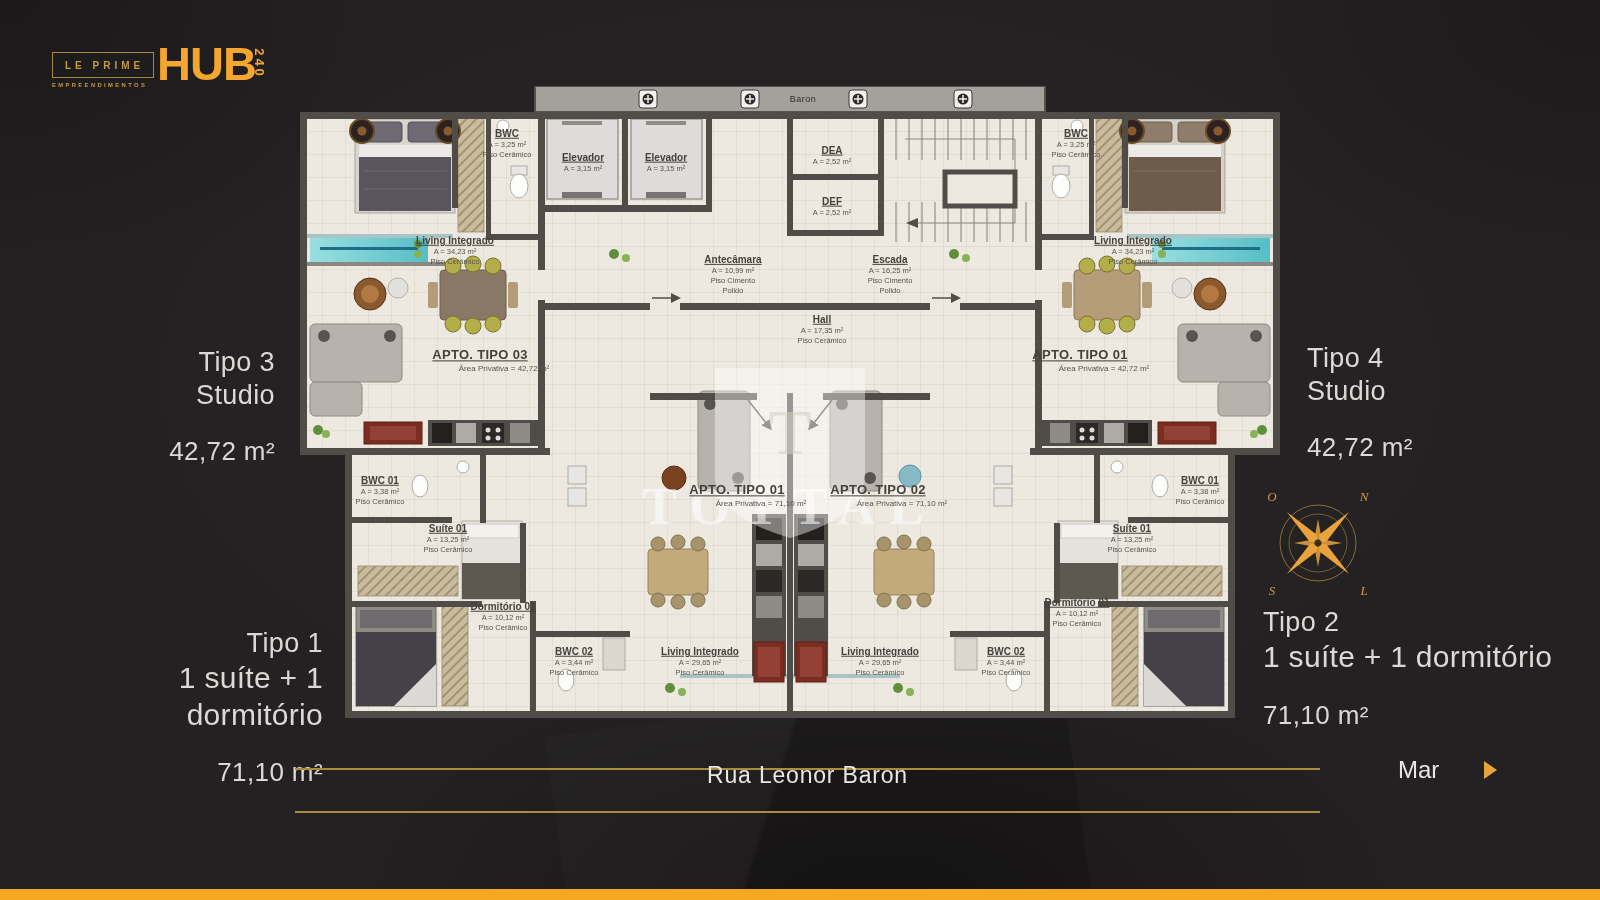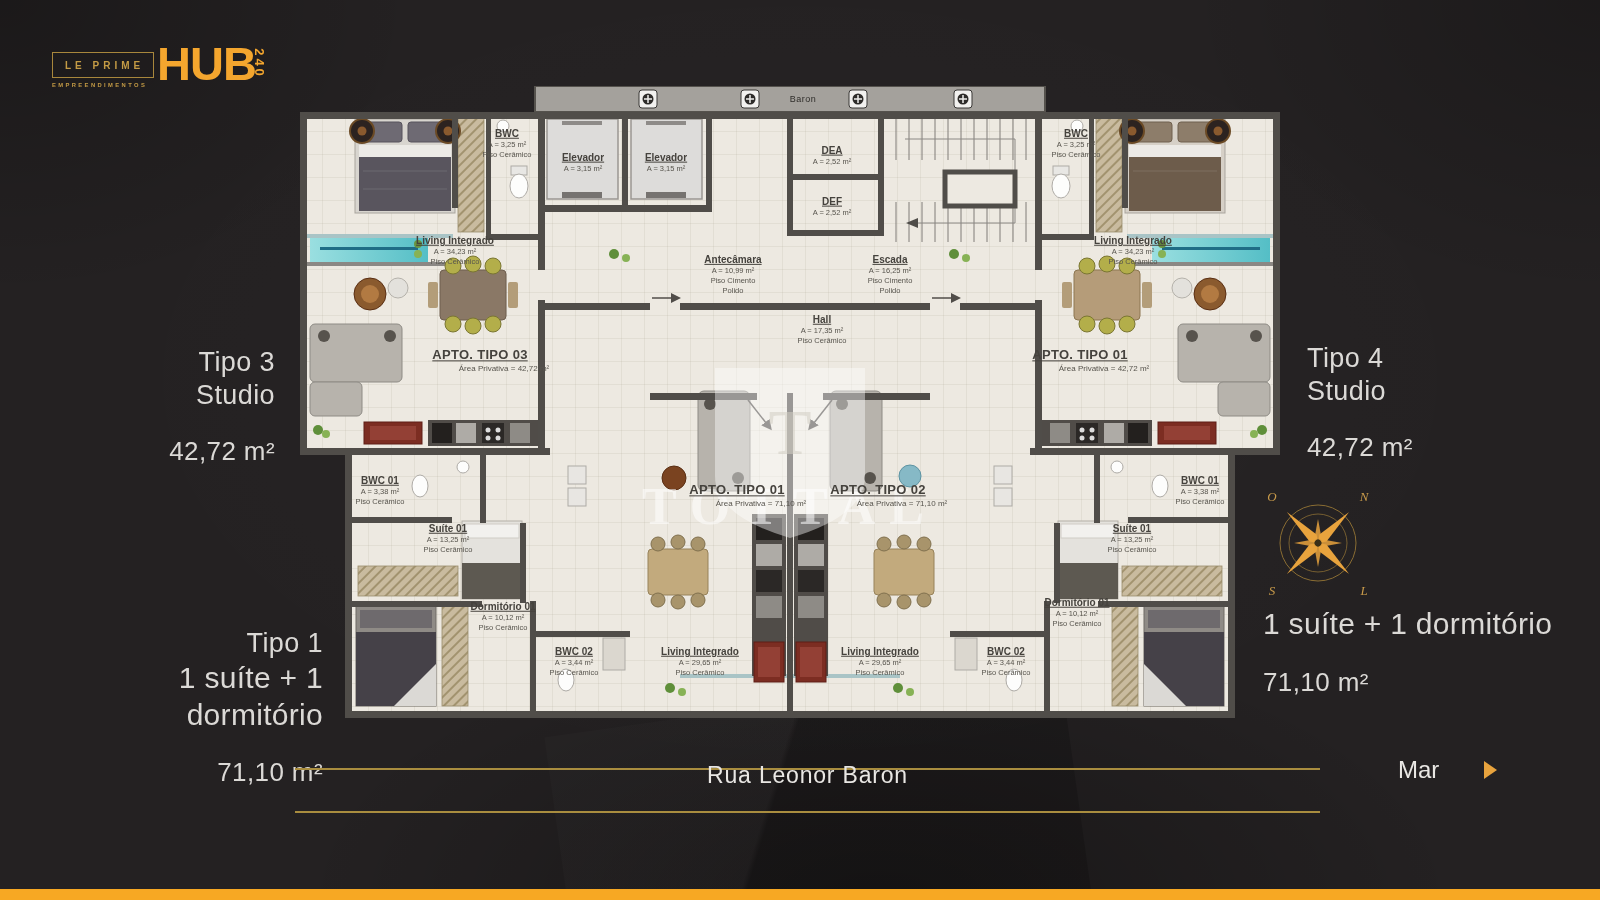--- a/index.html
+++ b/index.html
@@ -575,20 +575,21 @@
     <div class="t">Tipo 4</div>
     <div class="t">Studio</div>
     <div class="a">42,72 m²</div>
   </div>
   <div class="unit right-al" style="left:40px;top:610px;width:283px;margin-top:17px;">
     <div class="t">Tipo 1</div>
     <div class="s">1 suíte + 1 dormitório</div>
     <div class="a">71,10 m²</div>
   </div>
   <div class="unit" style="left:1263px;top:606px;">
+    <div class="t">Tipo 2</div>
     <div class="s">1 suíte + 1 dormitório</div>
     <div class="a">71,10 m²</div>
   </div>
 
   <div class="street-line" style="top:768px;"></div>
   <div class="street-name">Rua Leonor Baron</div>
   <div class="street-line" style="top:811px;"></div>
 
   <div class="sea">Mar</div>
   <div class="sea-arrow"></div>

